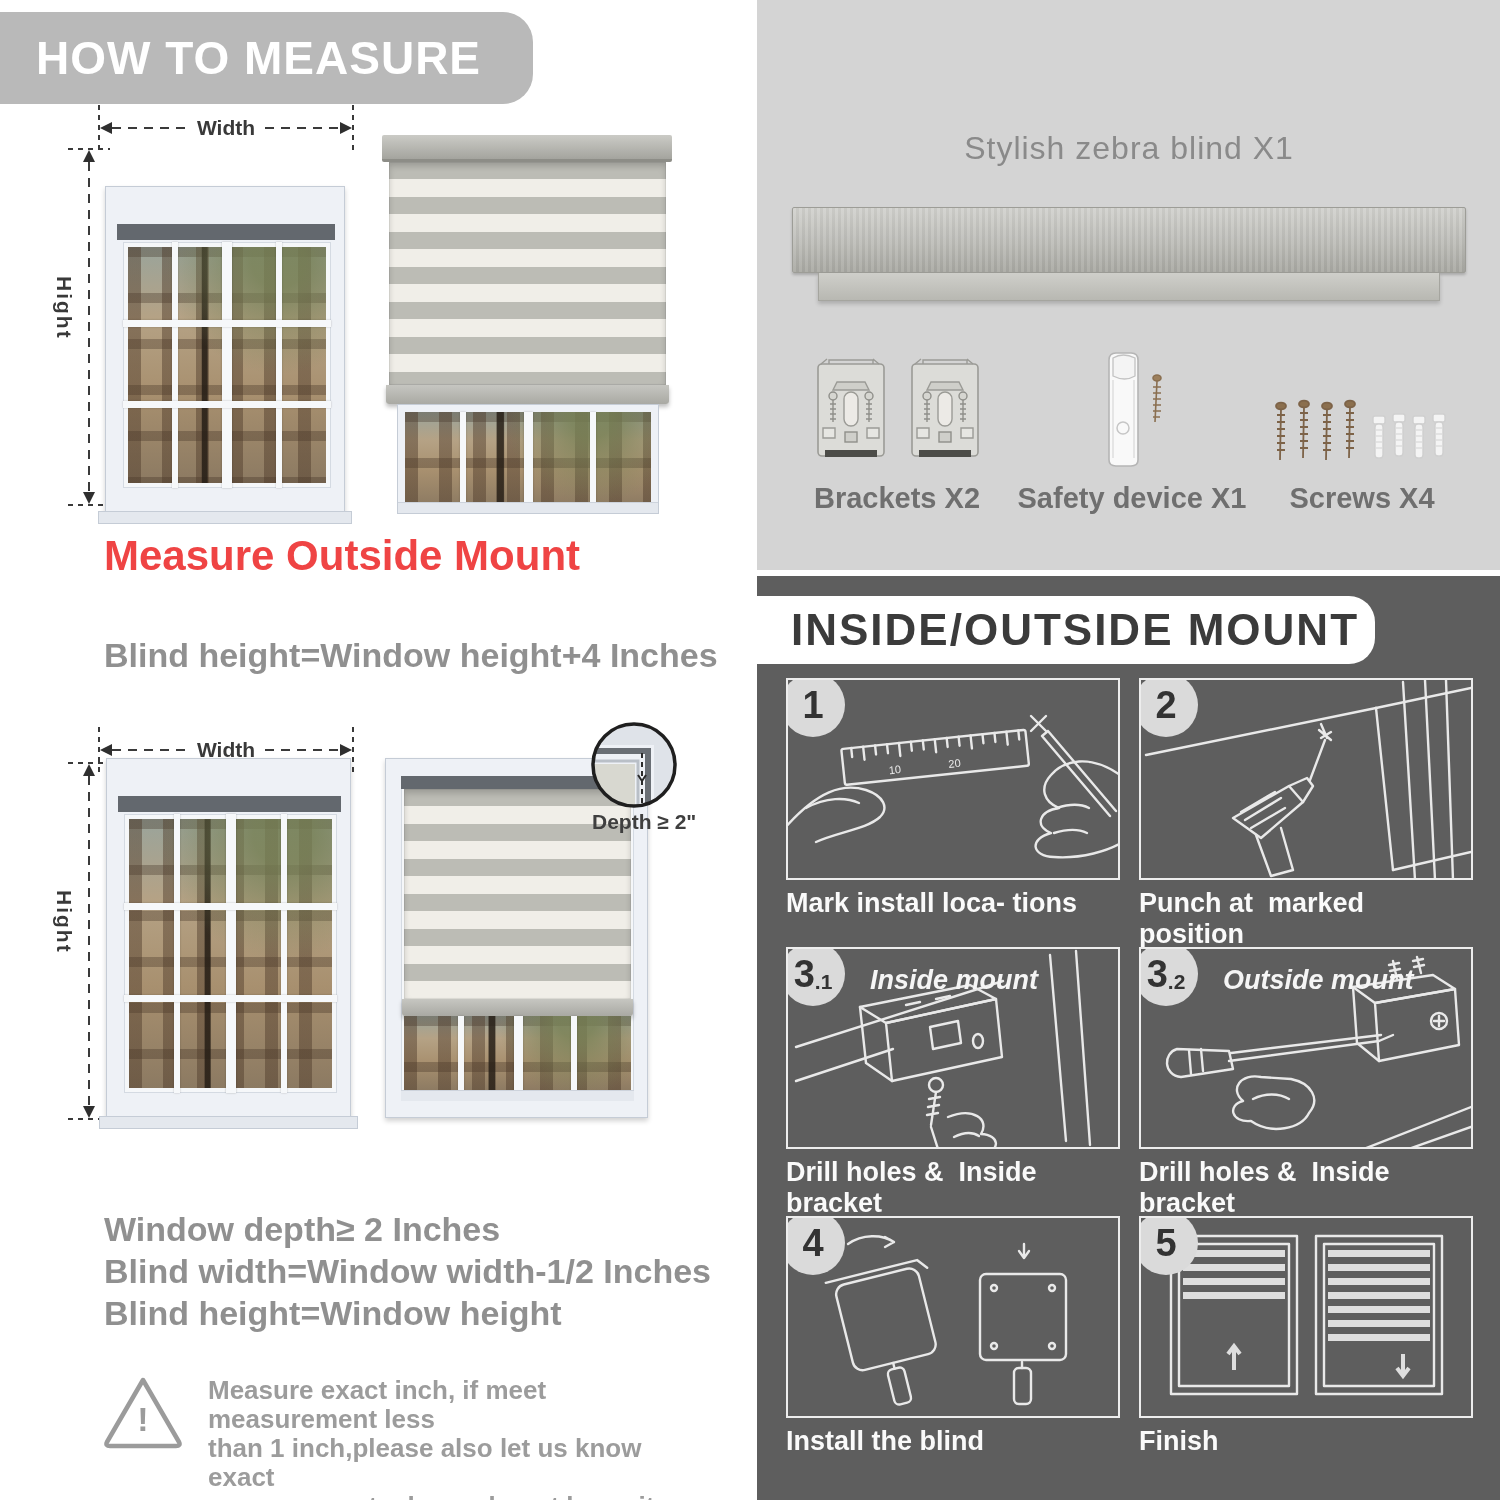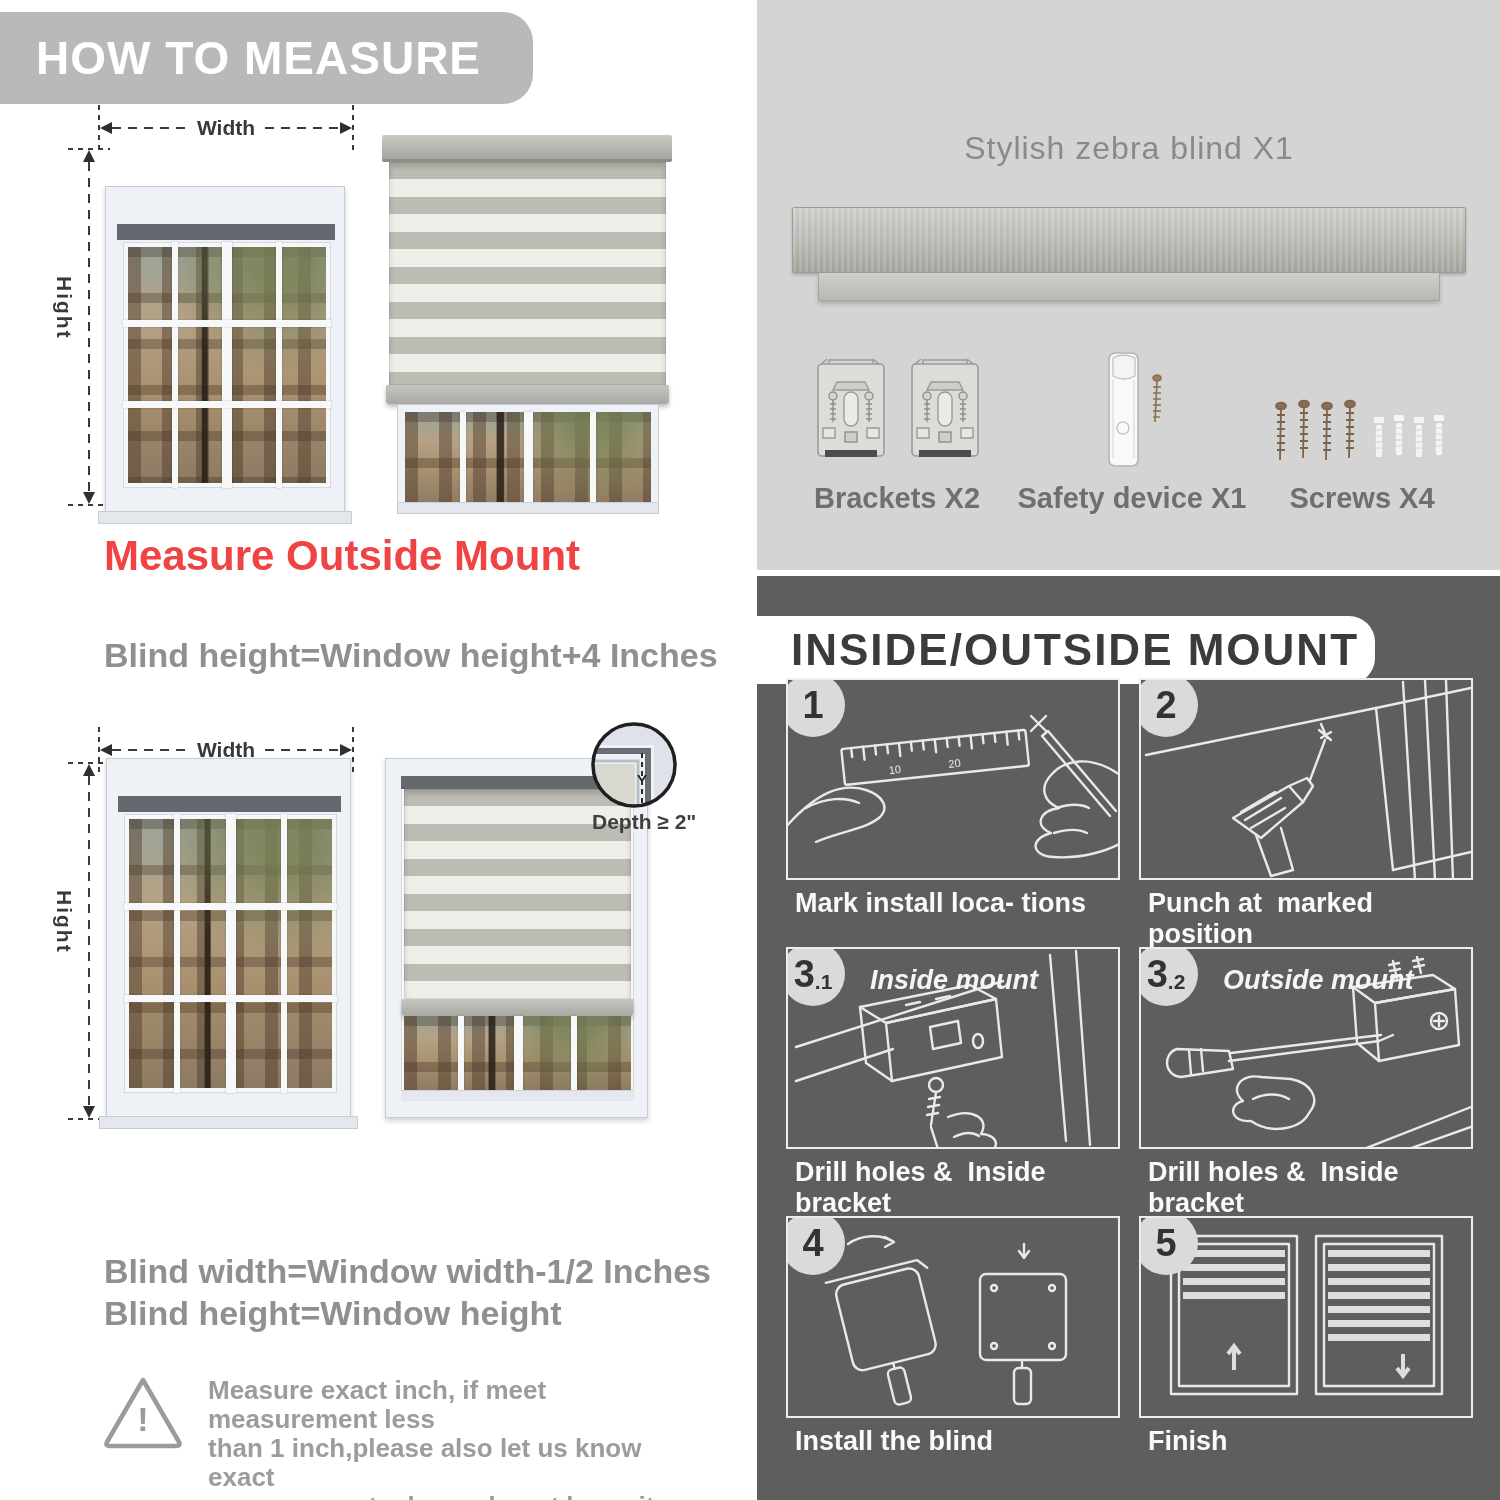--- a/index.html
+++ b/index.html
@@ -72,29 +72,29 @@
     background:linear-gradient(180deg,#d2d2ce 0,#bdbdb8 55%,#a9a9a3 100%);
     border:1px solid #9d9d97;border-radius:2px;box-shadow:0 2px 3px rgba(0,0,0,.2);}
   .headrail::after{content:"";position:absolute;inset:0;background:repeating-linear-gradient(90deg,rgba(255,255,255,.07) 0 3px,rgba(0,0,0,.04) 3px 6px);}
   .headrail-low{position:absolute;left:61px;top:273px;width:622px;height:28px;
     background:linear-gradient(180deg,#cfcfca,#b8b8b2);border:1px solid #a5a59f;border-top:none;box-shadow:0 3px 4px rgba(0,0,0,.18);}
   .item-label{position:absolute;top:482px;text-align:center;color:#6f6f6f;font-size:29px;font-weight:bold;}
 
   .mount{position:absolute;left:0;top:576px;width:743px;height:924px;background:#5e5e5e;}
   .banner-mount{position:absolute;left:0;top:20px;width:618px;height:68px;background:#fff;
     border-radius:0 26px 26px 0;display:flex;align-items:center;padding-left:34px;
-    color:#3b3b3b;font-size:44px;font-weight:bold;letter-spacing:2px;margin-top:20px;}
+    color:#3b3b3b;font-size:44px;font-weight:bold;letter-spacing:2px;}
   .step{position:absolute;width:334px;}
   .pbox{position:relative;width:334px;height:202px;border:2px solid #ededed;overflow:hidden;background:#5e5e5e;}
   .pbox svg{position:absolute;inset:0;}
   .badge{position:absolute;top:-7px;left:-7px;width:64px;height:64px;border-radius:50%;background:#dadada;
     color:#333;display:flex;align-items:center;justify-content:center;font-size:38px;font-weight:bold;}
   .badge .sub{font-size:21px;margin-top:16px;}
   .ptitle{position:absolute;left:82px;top:16px;color:#f5f5f5;font-size:27px;font-weight:bold;font-style:italic;}
-  .pcap{margin-top:8px;color:#fafafa;font-size:27px;font-weight:bold;white-space:pre-wrap;margin-left:9px;}
+  .pcap{margin-top:8px;color:#fafafa;font-size:27px;font-weight:bold;white-space:pre-wrap;}
 
   .lineart{stroke:#e9e9e9;stroke-width:2.4;fill:none;stroke-linecap:round;stroke-linejoin:round;}
 </style>
 </head>
 <body>
 
 <div class="canvas">
 
   <div class="abs banner-how">
     <span>HOW TO MEASURE</span>
@@ -210,20 +210,21 @@
         <path d="M0,40 L48,40 L48,88" stroke="#b9bfc7" stroke-width="3" fill="none"></path>
         <rect x="0" y="43" width="45" height="45" fill="#d8d8d0"></rect>
         <path d="M52,32 V84" stroke="#2c2c2c" stroke-width="2" stroke-dasharray="5 4" fill="none"></path>
         <path d="M52,60 l-4,-6 M52,60 l4,-6" stroke="#2c2c2c" stroke-width="2" fill="none"></path>
       </g>
       <circle cx="44" cy="44" r="41" fill="none" stroke="#1f1f1f" stroke-width="3.5"></circle>
     </svg>
   </div>
   <div class="abs depth-label" style="left:592px;top:810px;width:130px;">Depth ≥ 2"</div>
 
+  <div class="abs sec-line" style="left:104px;top:1210px;">Window depth≥ 2 Inches</div>
   <div class="abs sec-line" style="left:104px;top:1252px;">Blind width=Window width-1/2 Inches</div>
   <div class="abs sec-line" style="left:104px;top:1294px;">Blind height=Window height</div>
 
   <div class="abs" style="left:100px;top:1374px;width:86px;height:78px;">
     <svg width="86" height="78" viewBox="0 0 86 78">
       <path d="M43,6 L79,68 Q81,72 76,72 L10,72 Q5,72 7,68 Z" fill="none" stroke="#9b9b9b" stroke-width="4.5" stroke-linejoin="round"></path>
     </svg>
     <span style="position:absolute;left:0;right:0;top:26px;text-align:center;color:#9b9b9b;font-size:34px;font-weight:bold;">!</span>
   </div>
   <div class="abs warn-text" style="left:208px;top:1376px;width:470px;">

